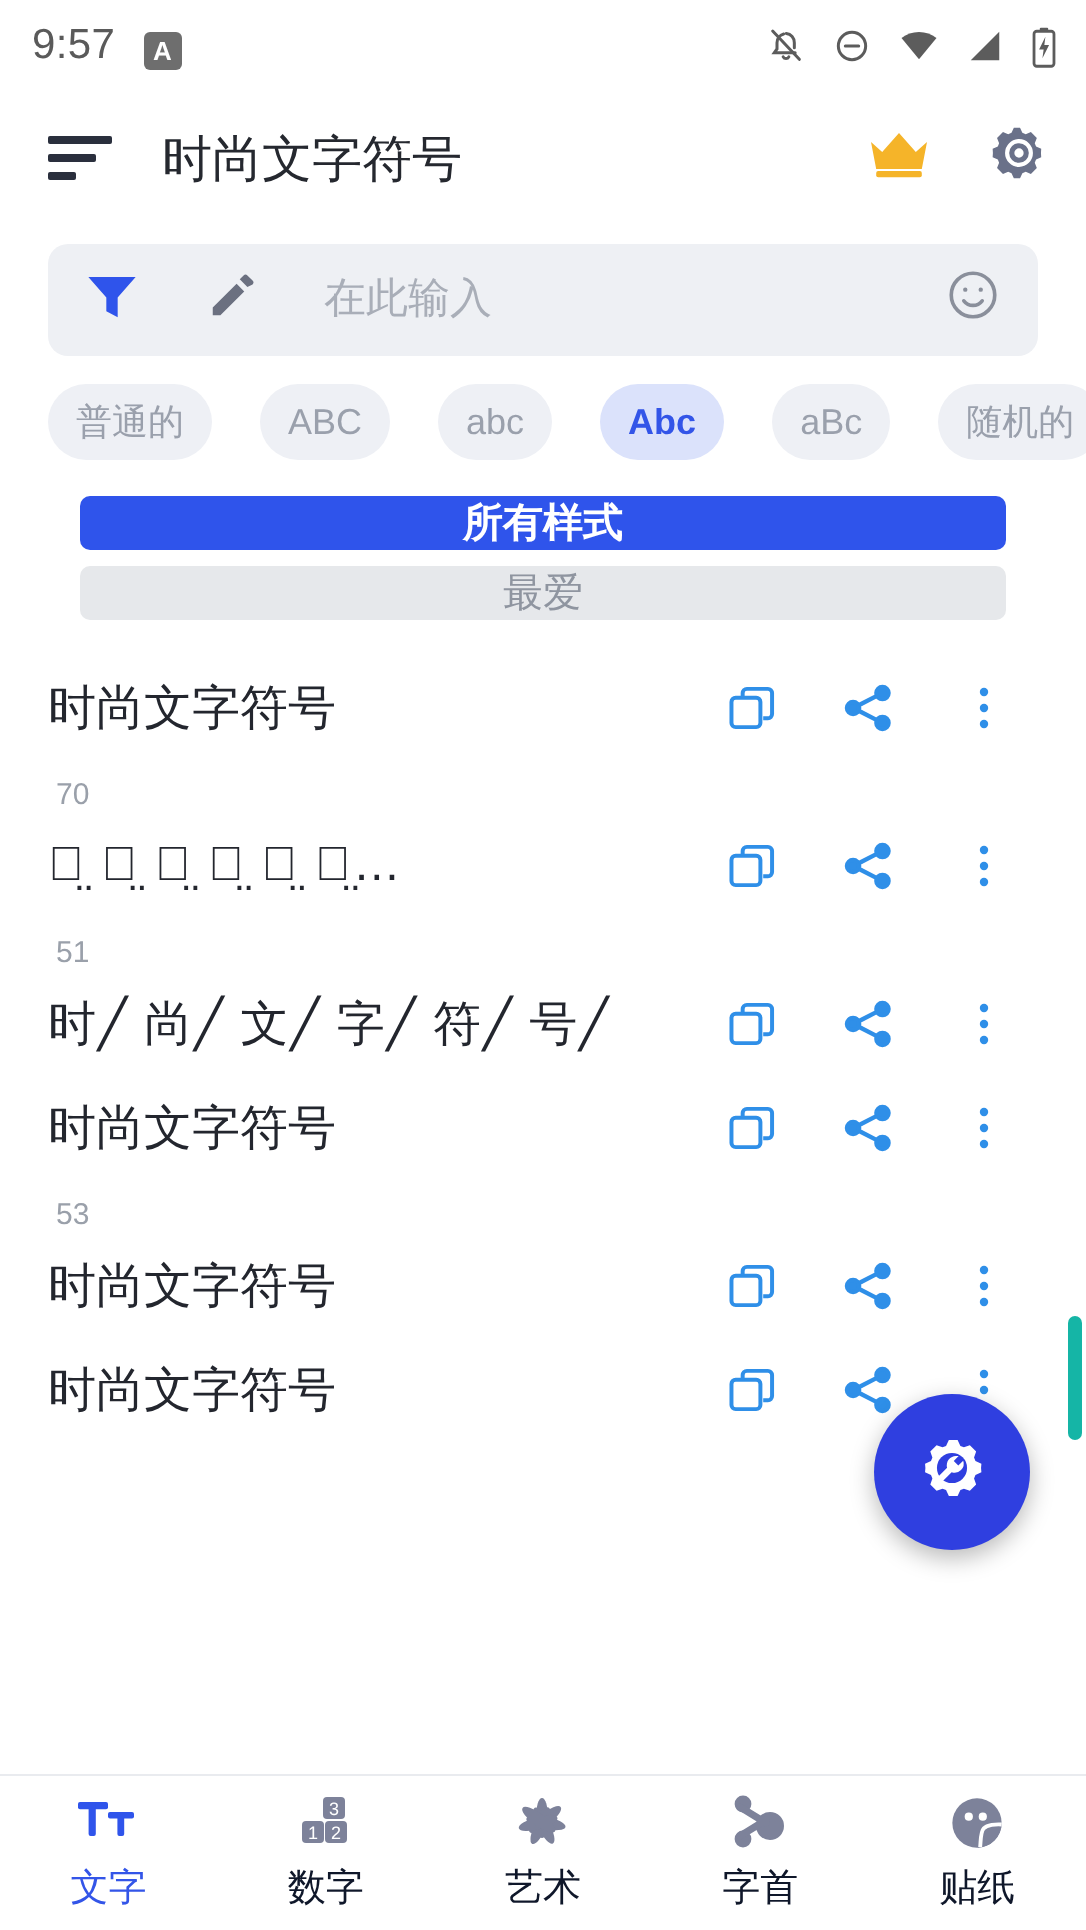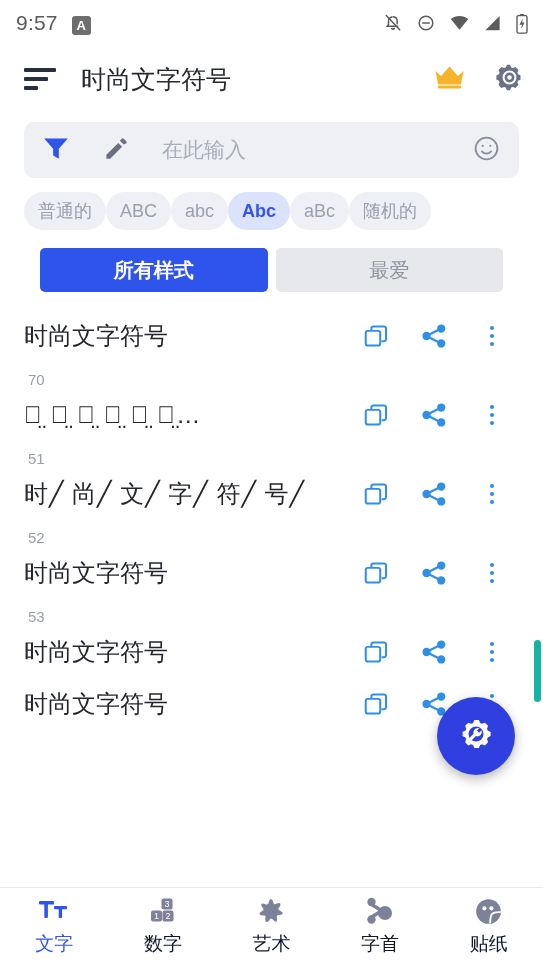--- a/index.html
+++ b/index.html
@@ -45,30 +45,30 @@
     height: 56px; background: #eef0f4; border-radius: 10px;
     display: flex; align-items: center; padding: 0 18px 0 17px; gap: 32px;
   }
   .search-input {
     flex: 1; border: 0; background: transparent; outline: none;
     font-size: 21px; color: #3a3f48; font-family: inherit;
   }
   .search-input::placeholder { color: #a9aeb8; }
 
   
-  .chips { display: flex; gap: 0; padding: 14px 24px 0; }
+  .chips { display: flex; gap: 24px; padding: 14px 24px 0; }
   .chip {
     height: 38px; border-radius: 19px; background: #eef0f5;
     display: flex; align-items: center; justify-content: center;
     padding: 0 14px; font-size: 18px; color: #9aa0ac; white-space: nowrap; cursor: pointer;
   }
   .chip.active { background: #dbe2fb; color: #3355e8; font-weight: bold; }
 
   
-  .segmented { display: flex; gap: 8px; padding: 18px 40px 0; }
+  .segmented { display: flex; gap: 8px; padding: 18px 40px 0; flex-direction: column; }
   .seg {
     flex: 1; height: 44px; border-radius: 5px; background: #e6e8eb;
     display: flex; align-items: center; justify-content: center;
     font-size: 20px; color: #8f95a0; cursor: pointer;
   }
   .seg.active { background: #2f54eb; color: #fff; font-weight: bold; }
 
   
   .list { flex: 1; position: relative; overflow: hidden; padding-top: 8px; }
   .row { padding: 0 22px 0 24px; }
@@ -301,21 +301,20 @@
               <circle cx="11" cy="6" r="2.1"></circle>
                 <circle cx="11" cy="14" r="2.1"></circle>
                 <circle cx="11" cy="22" r="2.1"></circle>
             </svg>
           </span>
         </div>
       </div>
     </div>
 
     <div class="row">
-      <div class="row-num">52</div>
       <div class="row-body">
         <div class="row-text">时尚文字符号</div>
         <div class="row-actions">
           <span class="act">
             <svg width="28" height="28" viewBox="0 0 24 24" fill="none" stroke="#2f8fe8" stroke-width="1.7">
               <rect x="3.2" y="7.6" width="12.4" height="12.6" rx="1.8"></rect>
               <path d="M8 7.6V5.6a1.8 1.8 0 0 1 1.8-1.8h9a1.8 1.8 0 0 1 1.8 1.8v9a1.8 1.8 0 0 1-1.8 1.8h-2"></path>
             </svg>
           </span>
           <span class="act">

